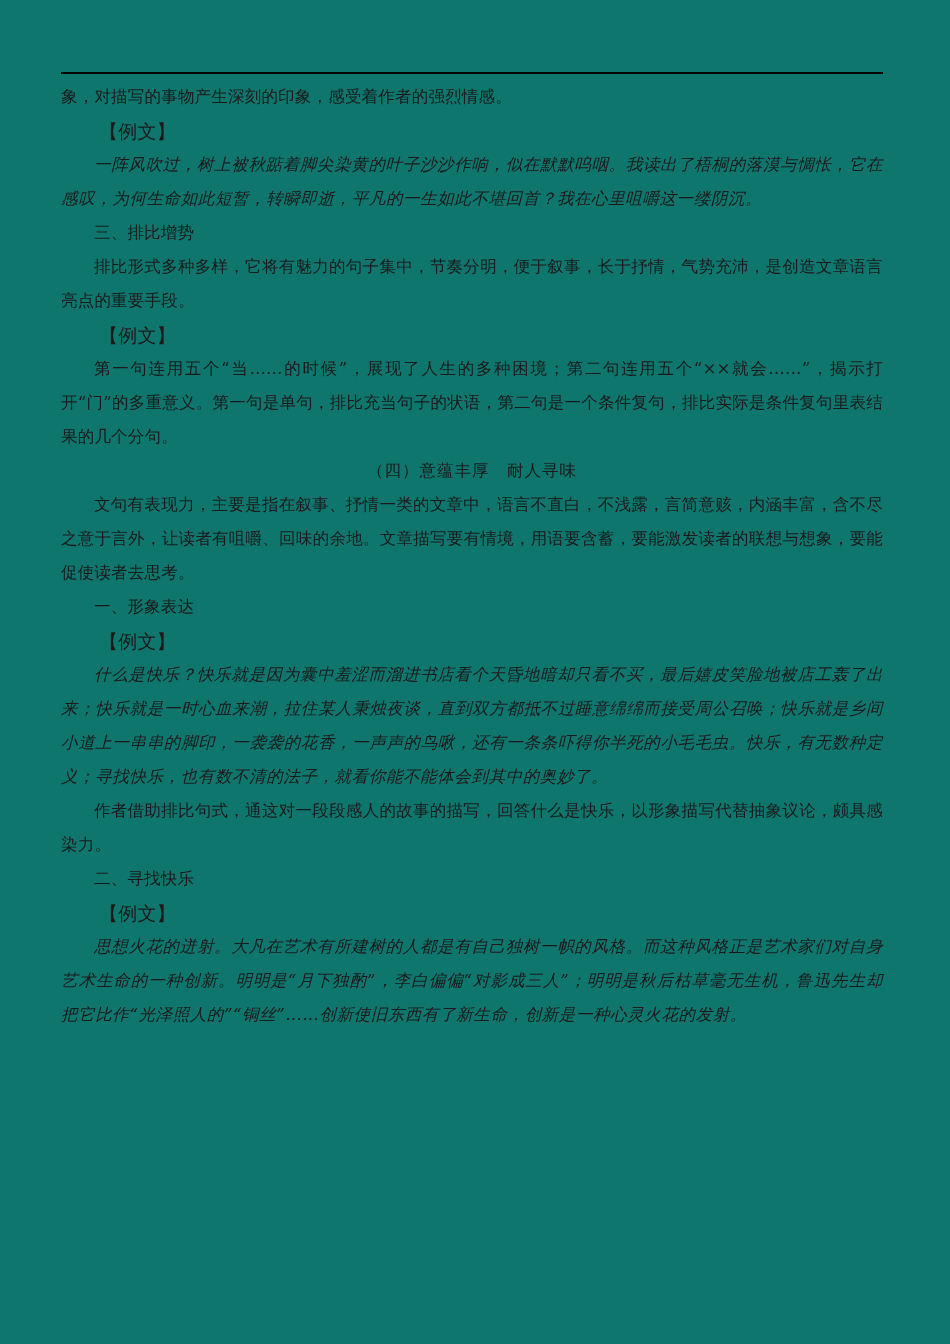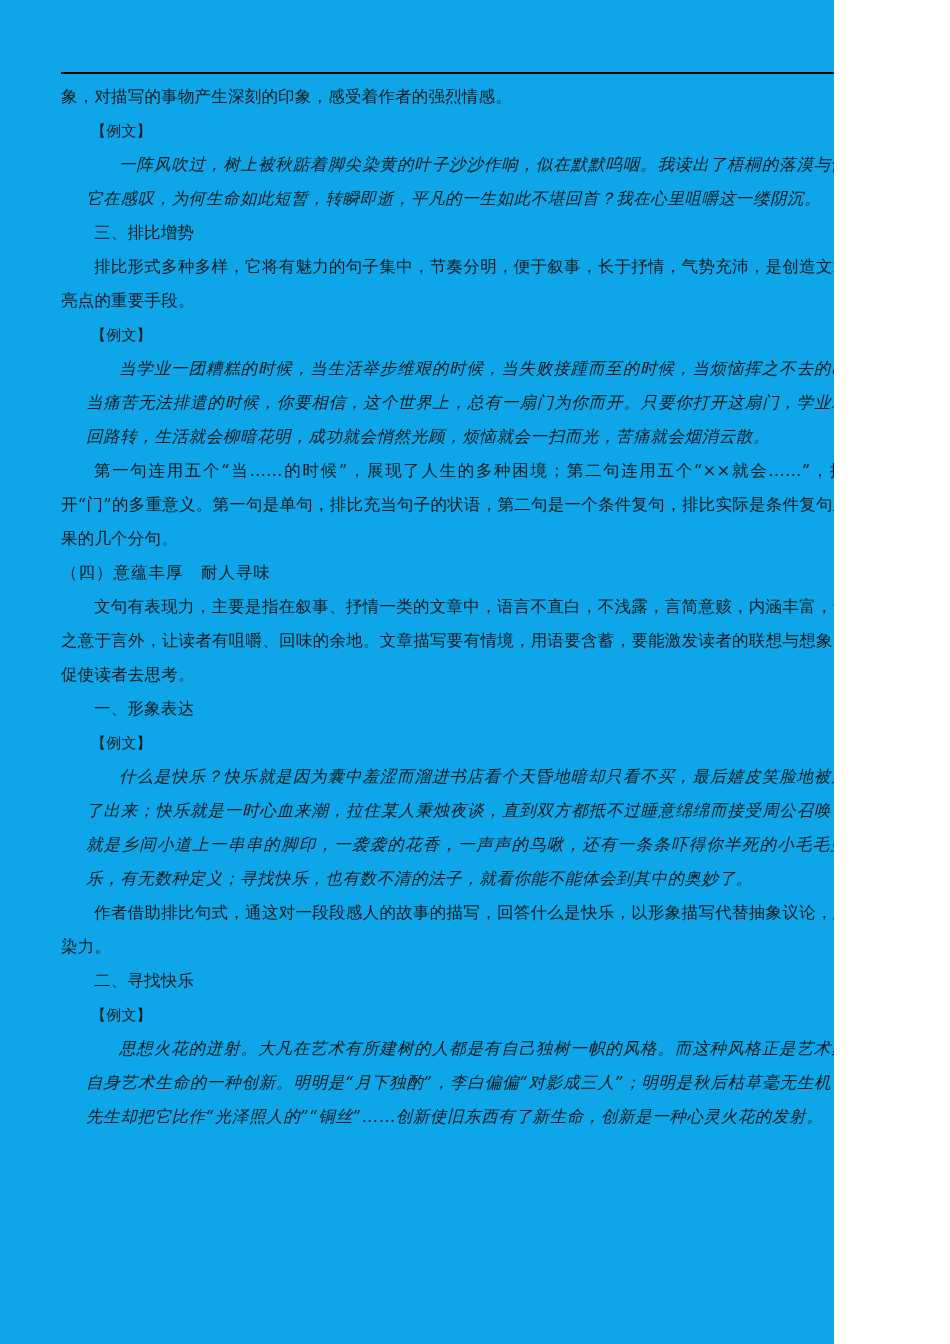--- a/index.html
+++ b/index.html
@@ -2,23 +2,23 @@
 <html><head>
 <meta charset="utf-8">
 <style>
   html, body {
     margin: 0;
     padding: 0;
     background: #ffffff;
   }
   .page {
     position: relative;
-    width: 834px;
+    width: 950px;
     height: 1344px;
-    background: #0ea5e9;
+    background: #0f766e;
     overflow: hidden;
     box-sizing: border-box;
   }
   .content {
     position: absolute;
     left: 61px;
     top: 72px;
     width: 822px;
   }
   
@@ -51,57 +51,56 @@
   p.heading-sub {
     text-indent: 2em;
     font-family: "DejaVu Serif", "Liberation Serif", serif;
     font-size: 16.5px;
     line-height: 34px;
   }
   
   p.liwen-mark {
     text-indent: 2em;
     font-family: "DejaVu Serif", "Liberation Serif", serif;
-    font-size: 15px;
+    font-size: 19px;
     line-height: 34px;
   }
   
   p.heading-center {
     text-indent: 0;
+    text-align: center;
     font-family: "DejaVu Serif", "Liberation Serif", serif;
     font-size: 16.5px;
     line-height: 34px;
     letter-spacing: 1px;
   }
   
   p.example {
     text-indent: 2em;
     font-family: "DejaVu Serif", "Liberation Serif", serif;
     font-size: 16.5px;
     line-height: 34px;
     font-style: italic;
     color: #1a1a1a;
     letter-spacing: 0.6px;
-    margin-left: 25px;
   }
 </style>
 </head>
 <body>
 
 <div class="page">
   <div class="content">
     <div class="header-rule"></div>
 
     <p class="noindent">象，对描写的事物产生深刻的印象，感受着作者的强烈情感。</p>
     <p class="liwen-mark">【例文】</p>
     <p class="example">一阵风吹过，树上被秋踮着脚尖染黄的叶子沙沙作响，似在默默呜咽。我读出了梧桐的落漠与惆怅，它在感叹，为何生命如此短暂，转瞬即逝，平凡的一生如此不堪回首？我在心里咀嚼这一缕阴沉。</p>
     <p class="heading-sub">三、排比增势</p>
     <p class="indent">排比形式多种多样，它将有魅力的句子集中，节奏分明，便于叙事，长于抒情，气势充沛，是创造文章语言亮点的重要手段。</p>
     <p class="liwen-mark">【例文】</p>
-    <p class="example">当学业一团糟糕的时候，当生活举步维艰的时候，当失败接踵而至的时候，当烦恼挥之不去的时候，当痛苦无法排遣的时候，你要相信，这个世界上，总有一扇门为你而开。只要你打开这扇门，学业就会峰回路转，生活就会柳暗花明，成功就会悄然光顾，烦恼就会一扫而光，苦痛就会烟消云散。</p>
     <p class="indent">第一句连用五个“当……的时候”，展现了人生的多种困境；第二句连用五个“××就会……”，揭示打开“门”的多重意义。第一句是单句，排比充当句子的状语，第二句是一个条件复句，排比实际是条件复句里表结果的几个分句。</p>
     <p class="heading-center">（四）意蕴丰厚　耐人寻味</p>
     <p class="indent">文句有表现力，主要是指在叙事、抒情一类的文章中，语言不直白，不浅露，言简意赅，内涵丰富，含不尽之意于言外，让读者有咀嚼、回味的余地。文章描写要有情境，用语要含蓄，要能激发读者的联想与想象，要能促使读者去思考。</p>
     <p class="heading-sub">一、形象表达</p>
     <p class="liwen-mark">【例文】</p>
     <p class="example">什么是快乐？快乐就是因为囊中羞涩而溜进书店看个天昏地暗却只看不买，最后嬉皮笑脸地被店工轰了出来；快乐就是一时心血来潮，拉住某人秉烛夜谈，直到双方都抵不过睡意绵绵而接受周公召唤；快乐就是乡间小道上一串串的脚印，一袭袭的花香，一声声的鸟啾，还有一条条吓得你半死的小毛毛虫。快乐，有无数种定义；寻找快乐，也有数不清的法子，就看你能不能体会到其中的奥妙了。</p>
     <p class="indent">作者借助排比句式，通这对一段段感人的故事的描写，回答什么是快乐，以形象描写代替抽象议论，颇具感染力。</p>
     <p class="heading-sub">二、寻找快乐</p>
     <p class="liwen-mark">【例文】</p>
     <p class="example">思想火花的迸射。大凡在艺术有所建树的人都是有自己独树一帜的风格。而这种风格正是艺术家们对自身艺术生命的一种创新。明明是“月下独酌”，李白偏偏“对影成三人”；明明是秋后枯草毫无生机，鲁迅先生却把它比作“光泽照人的”“铜丝”……创新使旧东西有了新生命，创新是一种心灵火花的发射。</p>

